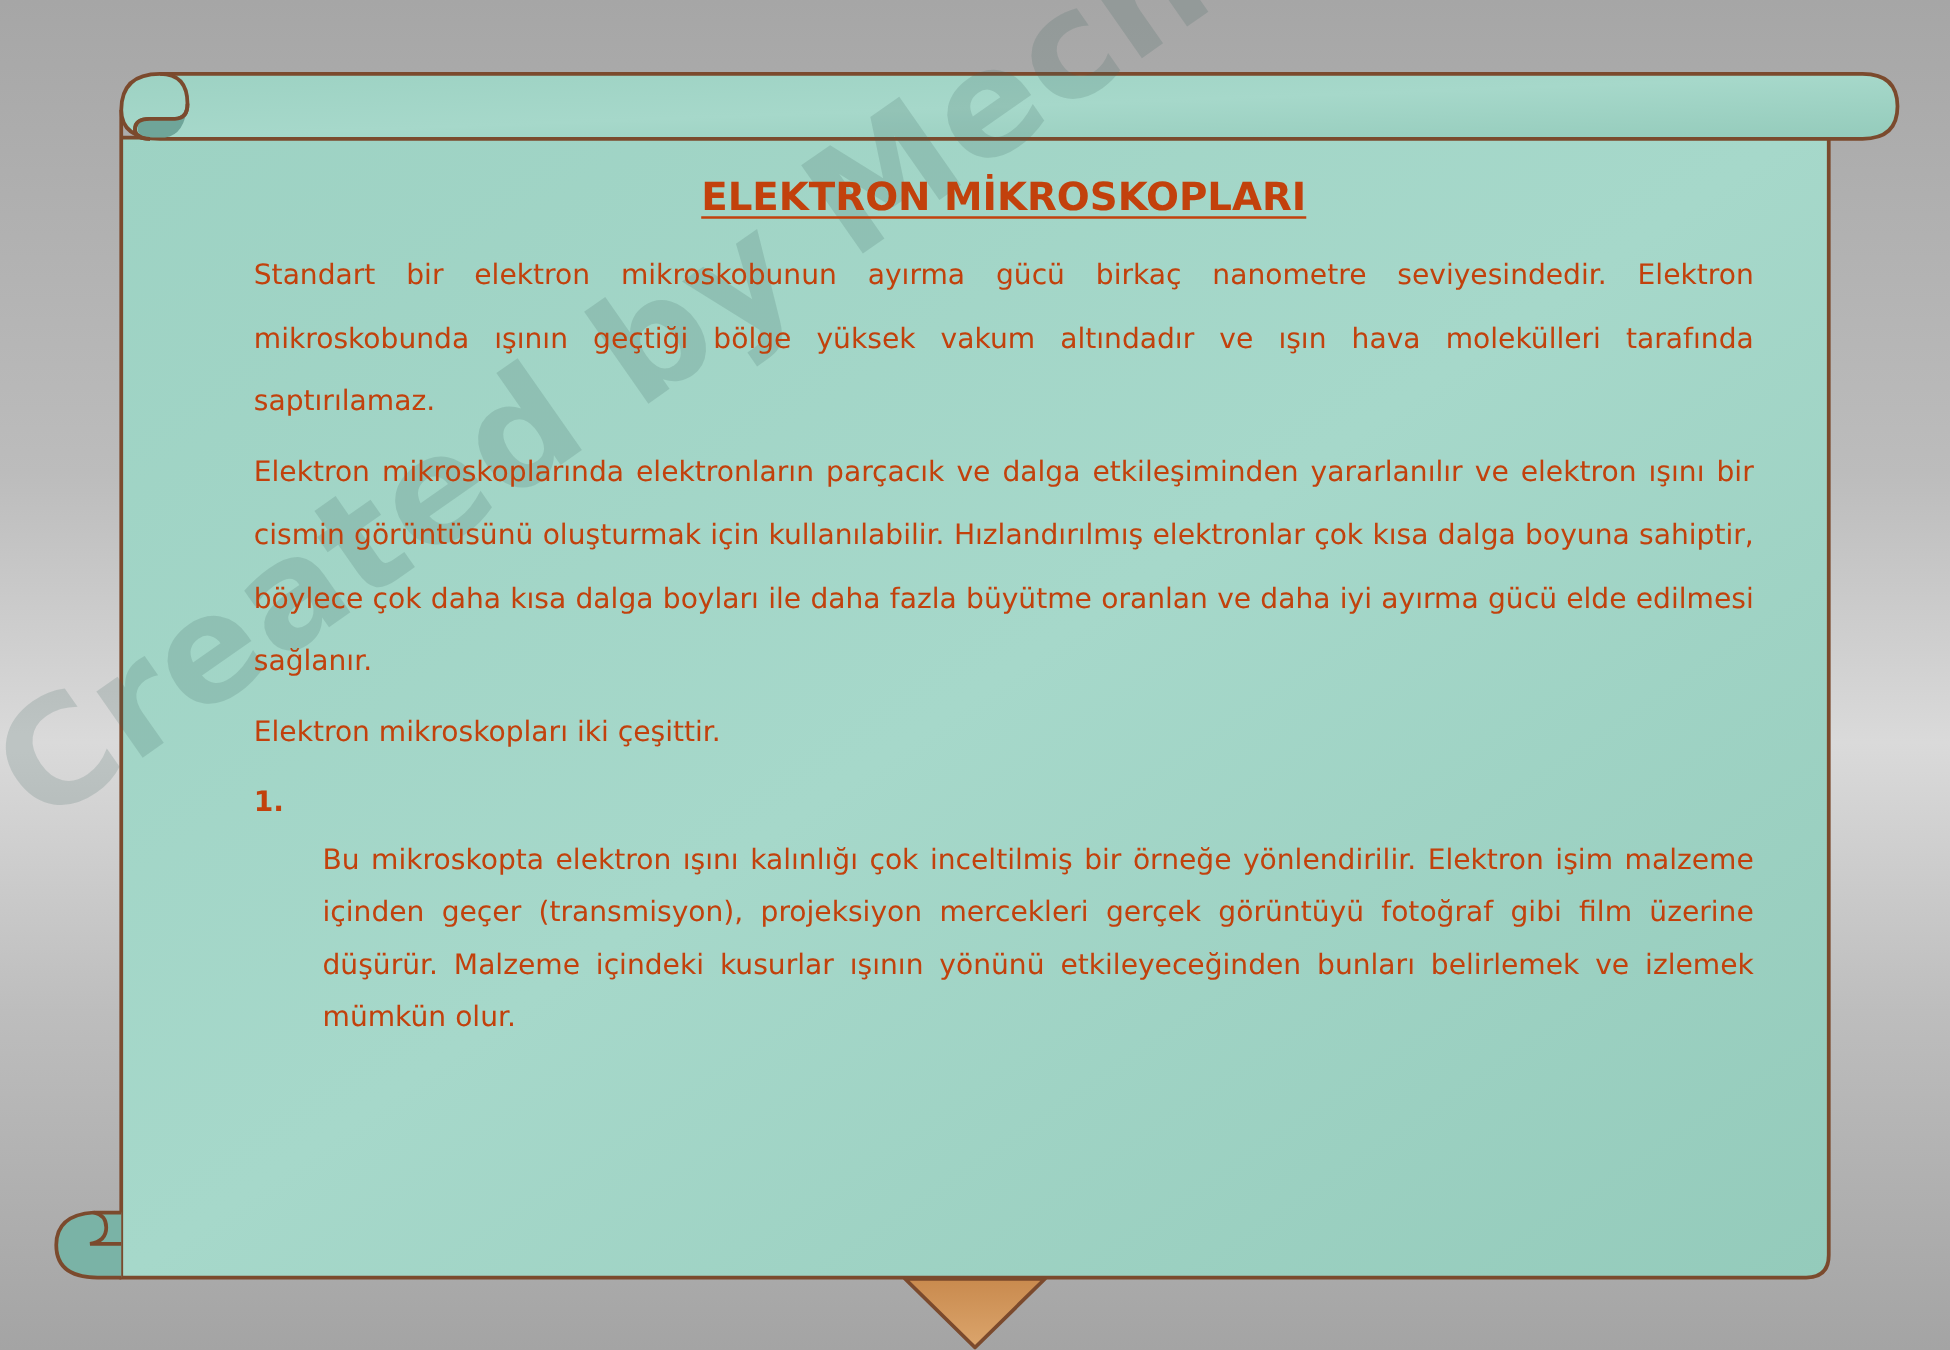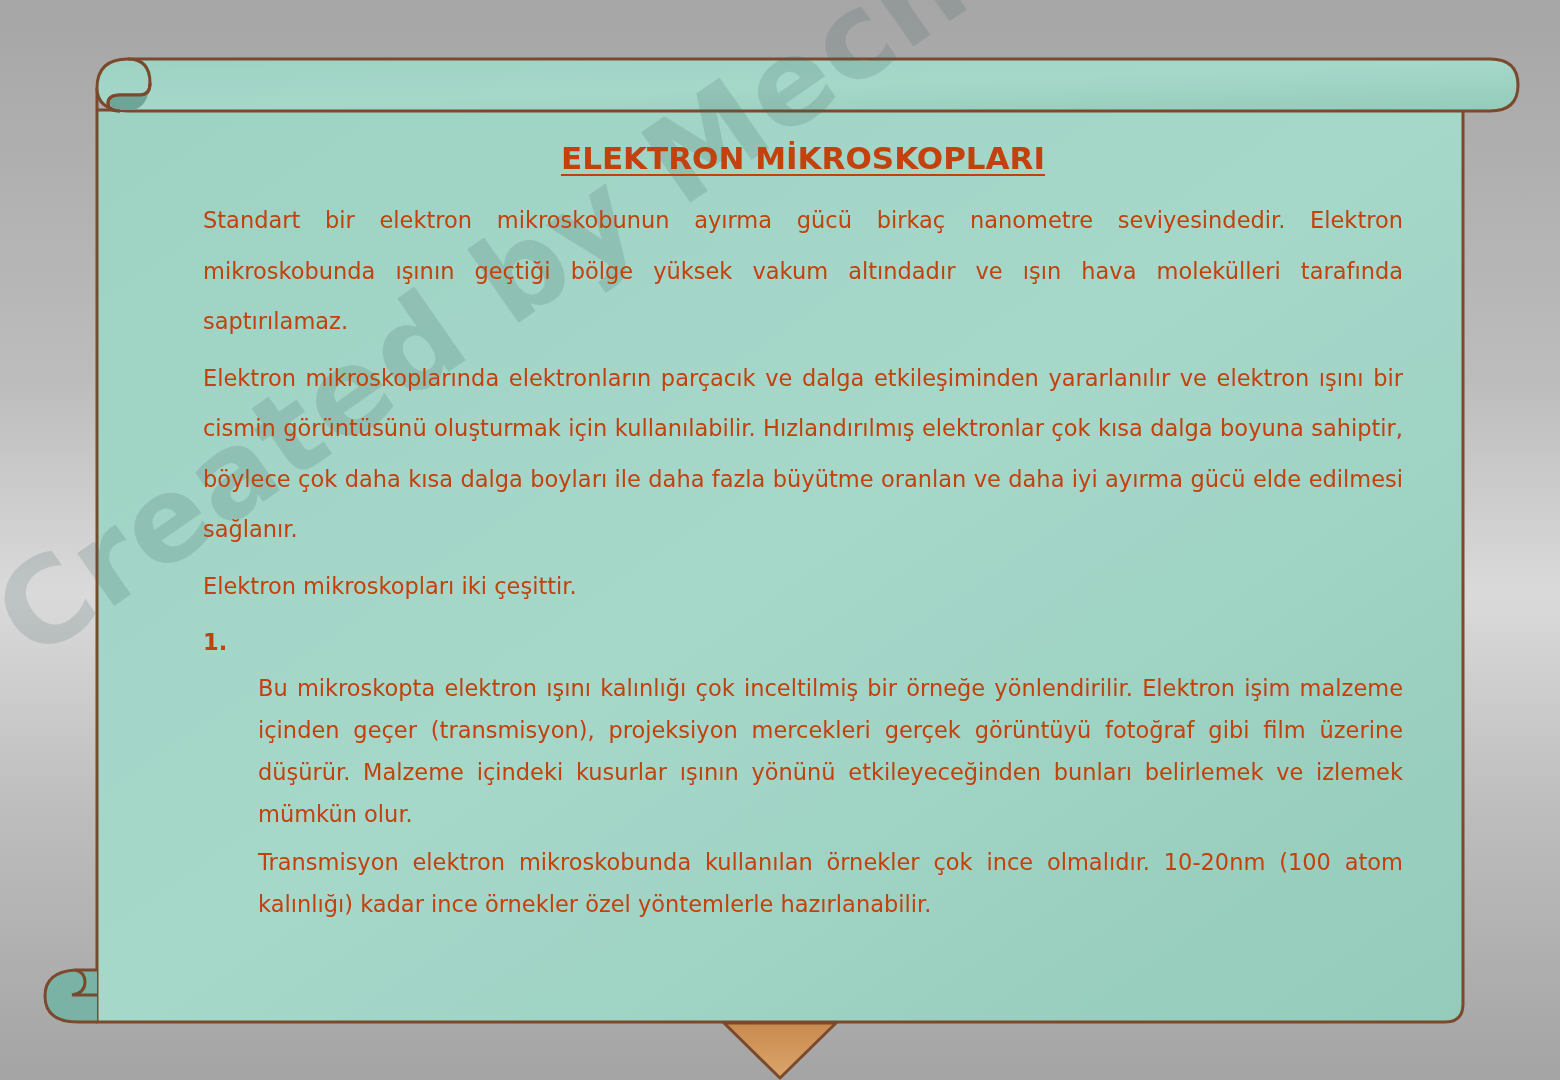--- a/index.html
+++ b/index.html
@@ -125,17 +125,16 @@
 
     <p class="para">Standart bir elektron mikroskobunun ayırma gücü birkaç nanometre seviyesindedir. Elektron mikroskobunda ışının geçtiği bölge yüksek vakum altındadır ve ışın hava molekülleri tarafında saptırılamaz.</p>
     <p class="para">Elektron mikroskoplarında elektronların parçacık ve dalga etkileşiminden yararlanılır ve elektron ışını bir cismin görüntüsünü oluşturmak için kullanılabilir. Hızlandırılmış elektronlar çok kısa dalga boyuna sahiptir, böylece çok daha kısa dalga boyları ile daha fazla büyütme oranlan ve daha iyi ayırma gücü elde edilmesi sağlanır.</p>
     <p class="para">Elektron mikroskopları iki çeşittir.</p>
 
     <div class="list-item">
       <span class="list-num">1.</span>
     </div>
     <div class="indent">
       <p class="para">Bu mikroskopta elektron ışını kalınlığı çok inceltilmiş bir örneğe yönlendirilir. Elektron işim malzeme içinden geçer (transmisyon), projeksiyon mercekleri gerçek görüntüyü fotoğraf gibi film üzerine düşürür. Malzeme içindeki kusurlar ışının yönünü etkileyeceğinden bunları belirlemek ve izlemek mümkün olur.</p>
-      <p class="para">Transmisyon elektron mikroskobunda kullanılan örnekler çok ince olmalıdır. 10-20nm (100 atom kalınlığı) kadar ince örnekler özel yöntemlerle hazırlanabilir.</p>
     </div>
   </div>
 
 </div>
 
 </body></html>

